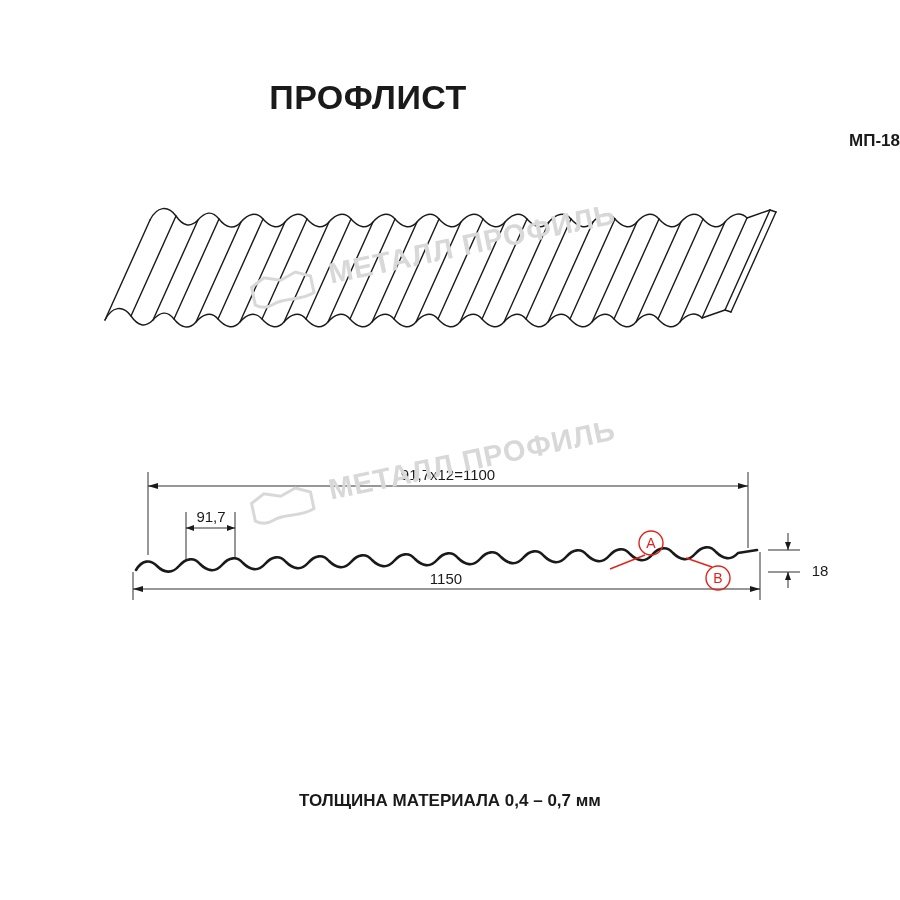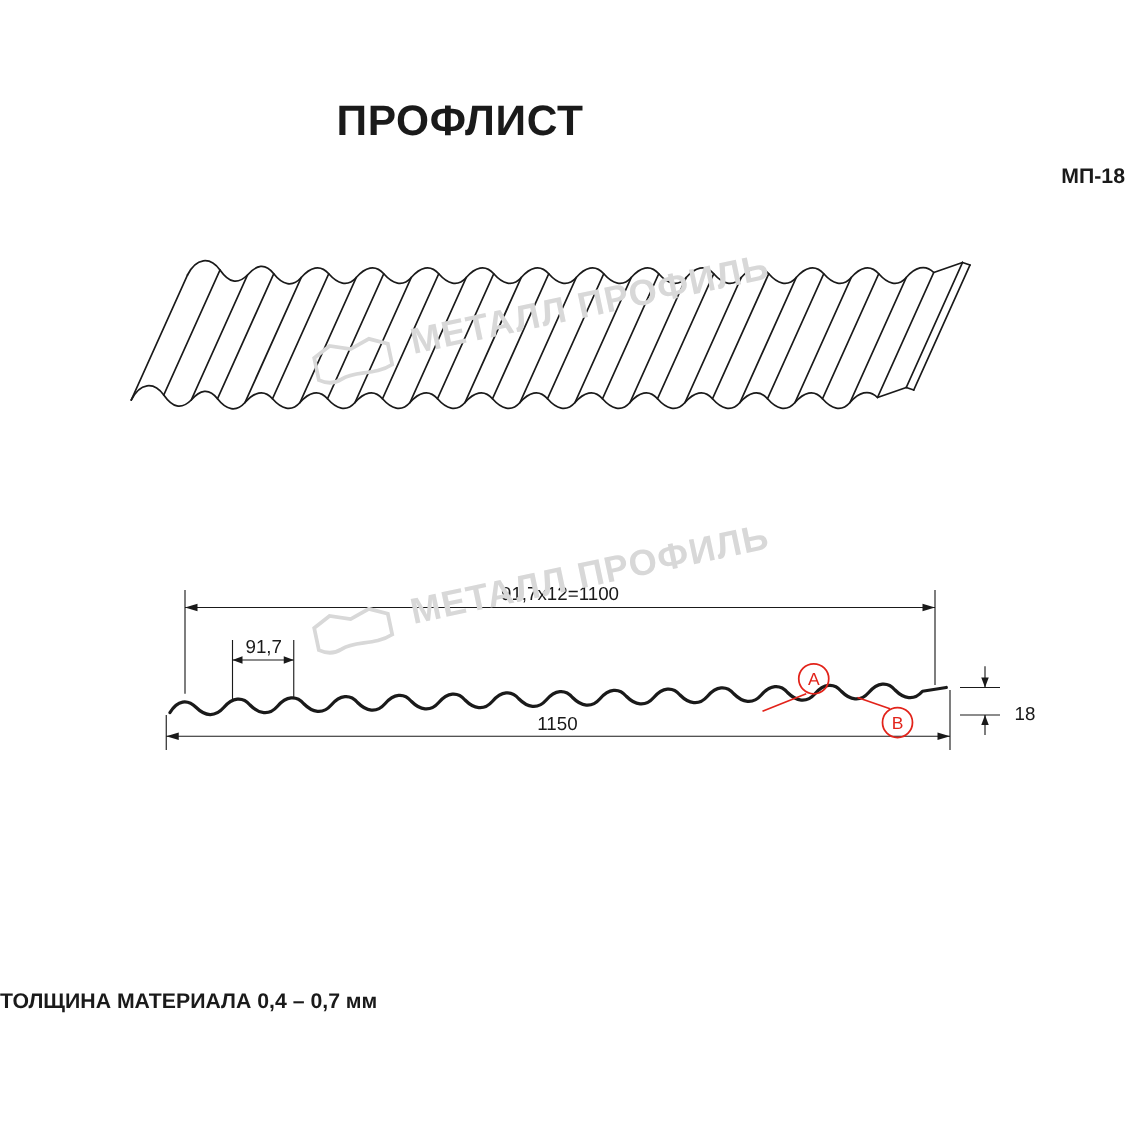--- a/index.html
+++ b/index.html
@@ -39,20 +39,21 @@
     text-align: right;
     font-size: 17px;
     font-weight: bold;
     color: #1a1a1a;
   }
   .footnote {
     position: absolute;
     top: 791px;
     left: 0;
     width: 900px;
+    text-align: center;
     font-size: 17px;
     font-weight: bold;
     color: #1a1a1a;
   }
   .svg-layer {
     position: absolute;
     top: 0;
     left: 0;
   }
   .wm {

